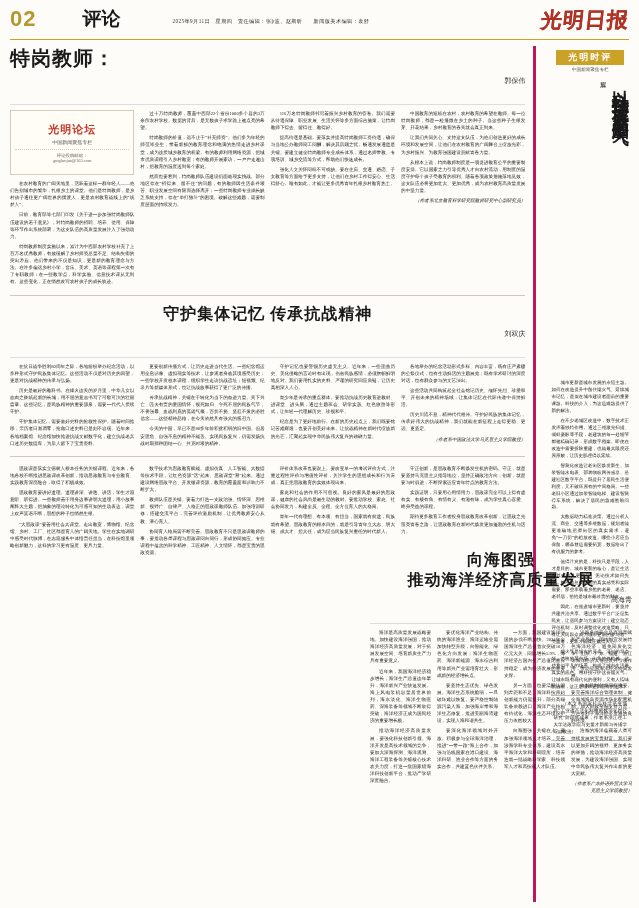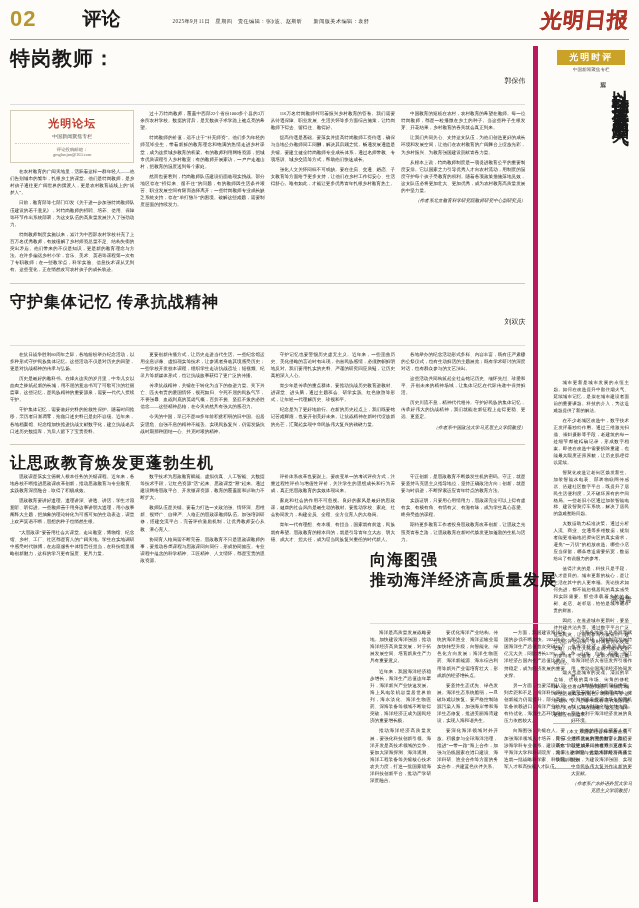--- a/index.html
+++ b/index.html
@@ -18,35 +18,35 @@
   .pageno { font-size:22px; color:#b8962e; font-weight:bold; letter-spacing:1px; font-family:"Liberation Sans",sans-serif; line-height:26px; }
   .section-name { font-size:19px; font-weight:bold; margin-left:10px; line-height:26px; }
   .mast-meta { font-size:5.2px; color:#333; margin-left:16px; margin-top:12px; letter-spacing:.4px; white-space:nowrap; }
   .mast-logo { position:absolute; right:0; top:0; font-size:21px; font-weight:bold; color:#c0392b; font-family:"Liberation Serif",serif; letter-spacing:1px;
                -webkit-text-stroke:0.2px #a93226; }
   .mast-logo span { display:inline-block; transform:skewX(-6deg); }
 
   
   .content { display:flex; gap:8px; margin-top:6px; height:856px; }
   .left-zone { width:518px; position:relative; }
-  .right-zone { width:96px; border-left:5px solid #be185d; padding-left:15px; position:relative; }
+  .right-zone { width:96px; border-left:3px solid #be185d; padding-left:15px; position:relative; }
 
   
   .headline { font-size:20px; font-weight:bold; line-height:1.25; letter-spacing:1px; }
-  .headline.h2 { font-size:16px; }
+  .headline.h2 { font-size:16px;text-align:center; }
   .byline { font-size:6px; text-align:right; color:#333; border-bottom:1px solid #ddd; padding-bottom:18px; margin:5px 0 5px 0; }
   .byline .name { font-size:7px; }
 
   .cols { display:flex; gap:6px; }
   .col { flex:1; }
   .col p, .txt p { font-size:4.6px; line-height:1.55; text-align:justify; margin:0 0 3px 0; color:#222; text-indent:9px; }
   .col p.end, .txt p.end { text-align:right; font-style:italic; text-indent:0; }
 
   
-  .logobox { border:1px solid #d4cdb8; padding:5px 4px; text-align:center; background:#fffdf5; margin-bottom:5px; }
+  .logobox { border:1px solid #d4cdb8; padding:11px 4px; text-align:center; background:#fffdf5; margin-bottom:5px; }
   .logobox .t1 { font-size:11px; font-weight:bold; color:#c0392b; letter-spacing:1px; }
   .logobox .t2 { font-size:5px; color:#555; margin-top:2px; }
   .logobox .t3 { font-size:4.4px; color:#666; margin-top:4px; border-top:1px dotted #ccc; padding-top:3px; }
   .logobox .t4 { font-size:4.4px; color:#666; }
 
   
   .shiping { text-align:center; margin-bottom:4px; }
   .shiping .label { display:inline-block; background:#c9a227; color:#fff; font-size:9px; font-weight:bold; padding:1px 12px; letter-spacing:2px; }
   .shiping .sub { font-size:4.6px; color:#555; margin-top:2px; }
 
@@ -149,21 +149,20 @@
             <p>这些活动共同构筑起全社会铭记历史、缅怀先烈、珍爱和平、开创未来的精神场域，让集体记忆在代际传递中保持鲜活。</p>
             <p>历史川流不息，精神代代相传。守护好民族的集体记忆，传承好伟大的抗战精神，我们就能在新征程上走得更稳、更远、更坚定。</p>
             <p class="end">（作者系中国政法大学马克思主义学院教授）</p>
           </div>
         </div>
       </div>
 
       <hr class="hr">
 
       <div class="sec">
-        <div class="headline h2">让思政教育焕发更蓬勃生机</div>
         <div class="cols">
           <div class="col">
             <p>思政课是落实立德树人根本任务的关键课程。近年来，各地各校不断推进思政课改革创新，推动思政教育与专业教育、实践教育深度融合，取得了积极成效。</p>
             <p>思政教育要讲好道理。道理讲深、讲透、讲活，学生才愿意听、听得进。一些教师善于用身边事讲明大道理，用小故事阐释大主题，把抽象的理论转化为可感可知的生动表达，课堂上欢声笑语不断，思想的种子也悄然生根。</p>
             <p>“大思政课”要善用社会大课堂。走出教室，博物馆、纪念馆、乡村、工厂、社区都是育人的广阔天地。学生在实地调研中感受时代脉搏，在志愿服务中体悟责任担当，在科技馆里领略创新魅力，这样的学习更有温度、更具力量。</p>
           </div>
           <div class="col">
             <p>数字技术为思政教育赋能。虚拟仿真、人工智能、大数据等技术手段，让红色资源“活”起来、思政课堂“潮”起来。通过建设网络思政平台、开发微课资源，教育的覆盖面和影响力不断扩大。</p>
             <p>教师队伍是关键。要着力打造一支政治强、情怀深、思维新、视野广、自律严、人格正的思政课教师队伍。加强培训研修，搭建交流平台，完善评价激励机制，让优秀教师安心从教、潜心育人。</p>
             <p>协同育人格局需不断完善。思政教育不只是思政课教师的事，要推动各类课程与思政课同向同行，形成协同效应。专业课程中蕴含的科学精神、工匠精神、人文情怀，都是宝贵的思政资源。</p>

